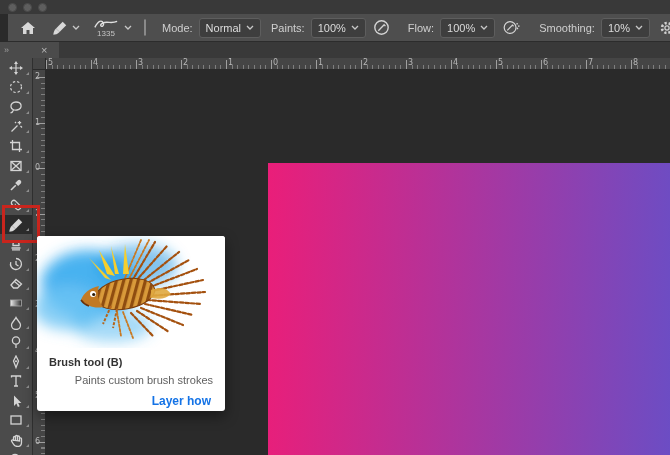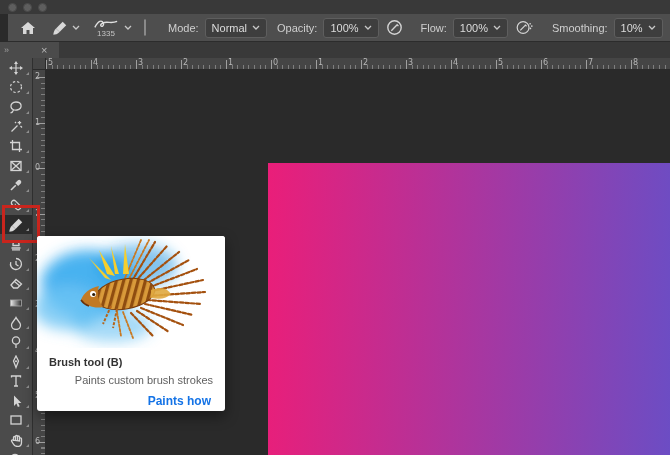--- a/index.html
+++ b/index.html
@@ -112,31 +112,31 @@
         </span>
       <span class="num">1335</span>
     </span>
     <span class="chev" style="margin-left:2px">
         <svg width="8" height="5" viewBox="0 0 8 5">
           <path d="M1 1 L4 4 L7 1" fill="none" stroke="#c8c8c8" stroke-width="1.3"></path>
         </svg>
       </span>
     <span class="togglepanel" style="margin-left:12px"></span>
 
-    <span class="lbl" style="margin-left:22px">Mode:</span>
+    <span class="lbl" style="margin-left:16px">Mode:</span>
     <span class="field" style="width:86px;justify-content:space-between">
       <span>Normal</span>
       <span class="chev">
           <svg width="8" height="5" viewBox="0 0 8 5">
             <path d="M1 1 L4 4 L7 1" fill="none" stroke="#c8c8c8" stroke-width="1.3"></path>
           </svg>
         </span>
     </span>
 
-    <span class="lbl" style="margin-left:10px">Opacity:</span>
+    <span class="lbl" style="margin-left:10px">Paints:</span>
     <span class="field">
       <span>100%</span>
       <span class="chev">
           <svg width="8" height="5" viewBox="0 0 8 5">
             <path d="M1 1 L4 4 L7 1" fill="none" stroke="#c8c8c8" stroke-width="1.3"></path>
           </svg>
         </span>
     </span>
     <span class="icon" style="margin-left:7px">
         <svg width="17" height="17" viewBox="0 0 16 16">
@@ -413,16 +413,16 @@
         <path d="M44 64 C46 67 49 69 52 70" stroke="#6b3208" stroke-width="1.5" fill="none"></path>
         <g stroke="#b5641a" stroke-width="2" stroke-dasharray="3 1.5" fill="none">
           <path d="M74 70 L66 88"></path>
             <path d="M80 73 L76 92"></path>
         </g>
         <path d="M114 54 C124 50 130 52 134 58 C130 62 124 64 114 62 Z" fill="#e0a93f" opacity="0.9"></path>
       </svg>
     </div>
     <div class="tt-title">Brush tool (B)</div>
     <div class="tt-desc">Paints custom brush strokes</div>
-    <div class="tt-link" style="color: rgb(20, 115, 230);">Paints how</div>
+    <div class="tt-link" style="color: rgb(20, 115, 230);">Layer how</div>
   </div>
 
 </div>
 
 </body></html>

